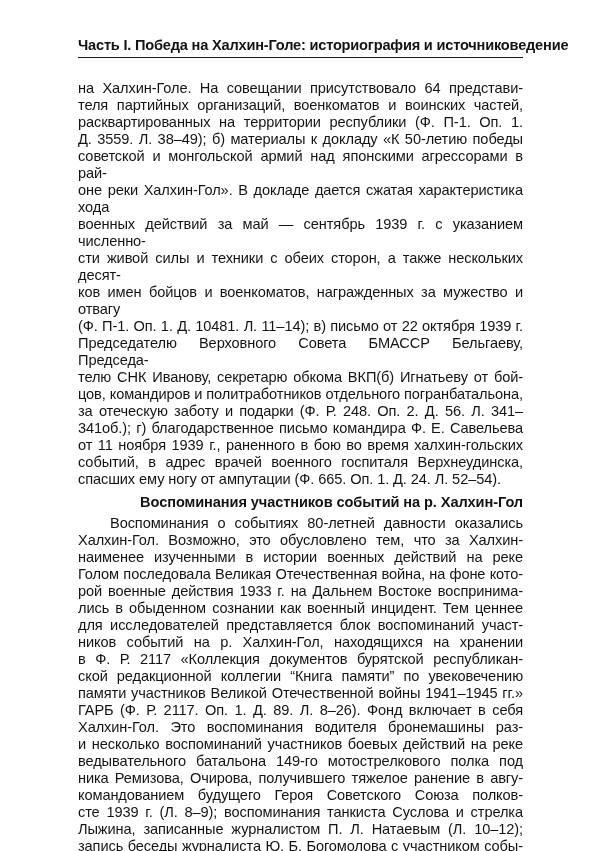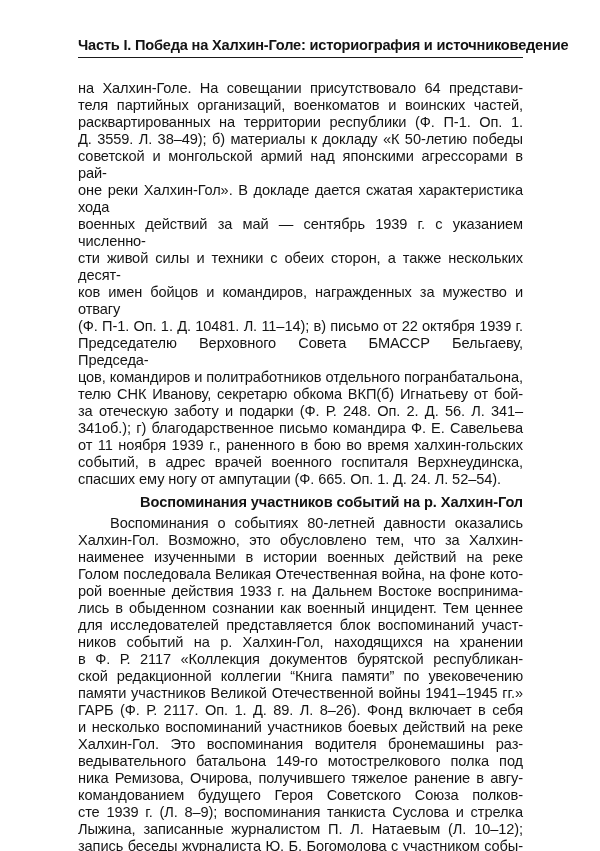--- a/index.html
+++ b/index.html
@@ -76,25 +76,25 @@
   <div class="body-text">
     <div class="para">
         <div class="line">на Халхин-Голе. На совещании присутствовало 64 представи-</div>
         <div class="line">теля партийных организаций, военкоматов и воинских частей,</div>
         <div class="line">расквартированных на территории республики (Ф. П-1. Оп. 1.</div>
         <div class="line">Д. 3559. Л. 38–49); б) материалы к докладу «К 50-летию победы</div>
         <div class="line">советской и монгольской армий над японскими агрессорами в рай-</div>
         <div class="line">оне реки Халхин-Гол». В докладе дается сжатая характеристика хода</div>
         <div class="line">военных действий за май — сентябрь 1939 г. с указанием численно-</div>
         <div class="line">сти живой силы и техники с обеих сторон, а также нескольких десят-</div>
-        <div class="line">ков имен бойцов и командиров, награжденных за мужество и отвагу</div>
+        <div class="line">ков имен бойцов и военкоматов, награжденных за мужество и отвагу</div>
         <div class="line">(Ф. П-1. Оп. 1. Д. 10481. Л. 11–14); в) письмо от 22 октября 1939 г.</div>
         <div class="line">Председателю Верховного Совета БМАССР Бельгаеву, Председа-</div>
+        <div class="line">телю СНК Иванову, секретарю обкома ВКП(б) Игнатьеву от бой-</div>
         <div class="line">цов, командиров и политработников отдельного погранбатальона,</div>
-        <div class="line">телю СНК Иванову, секретарю обкома ВКП(б) Игнатьеву от бой-</div>
         <div class="line">за отеческую заботу и подарки (Ф. Р. 248. Оп. 2. Д. 56. Л. 341–</div>
         <div class="line">341об.); г) благодарственное письмо командира Ф. Е. Савельева</div>
         <div class="line">от 11 ноября 1939 г., раненного в бою во время халхин-гольских</div>
         <div class="line">событий, в адрес врачей военного госпиталя Верхнеудинска,</div>
         <div class="line last">спасших ему ногу от ампутации (Ф. 665. Оп. 1. Д. 24. Л. 52–54).</div>
       </div>
 
     <div class="section-heading">Воспоминания участников событий на р. Халхин-Гол</div>
 
     <div class="para">
@@ -103,22 +103,22 @@
         <div class="line">наименее изученными в истории военных действий на реке</div>
         <div class="line">Голом последовала Великая Отечественная война, на фоне кото-</div>
         <div class="line">рой военные действия 1933 г. на Дальнем Востоке воспринима-</div>
         <div class="line">лись в обыденном сознании как военный инцидент. Тем ценнее</div>
         <div class="line">для исследователей представляется блок воспоминаний участ-</div>
         <div class="line">ников событий на р. Халхин-Гол, находящихся на хранении</div>
         <div class="line">в Ф. Р. 2117 «Коллекция документов бурятской республикан-</div>
         <div class="line">ской редакционной коллегии “Книга памяти” по увековечению</div>
         <div class="line">памяти участников Великой Отечественной войны 1941–1945 гг.»</div>
         <div class="line">ГАРБ (Ф. Р. 2117. Оп. 1. Д. 89. Л. 8–26). Фонд включает в себя</div>
+        <div class="line">Халхин-Гол. Это воспоминания водителя бронемашины раз-</div>
         <div class="line">и несколько воспоминаний участников боевых действий на реке</div>
-        <div class="line">Халхин-Гол. Это воспоминания водителя бронемашины раз-</div>
         <div class="line">ведывательного батальона 149-го мотострелкового полка под</div>
         <div class="line">ника Ремизова, Очирова, получившего тяжелое ранение в авгу-</div>
         <div class="line">командованием будущего Героя Советского Союза полков-</div>
         <div class="line">сте 1939 г. (Л. 8–9); воспоминания танкиста Суслова и стрелка</div>
         <div class="line">Лыжина, записанные журналистом П. Л. Натаевым (Л. 10–12);</div>
         <div class="line">запись беседы журналиста Ю. Б. Богомолова с участником собы-</div>
         <div class="line">тий на р. Халхин-Гол Линхоевым, опубликованной в сборнике</div>
       </div>
   </div>
 

